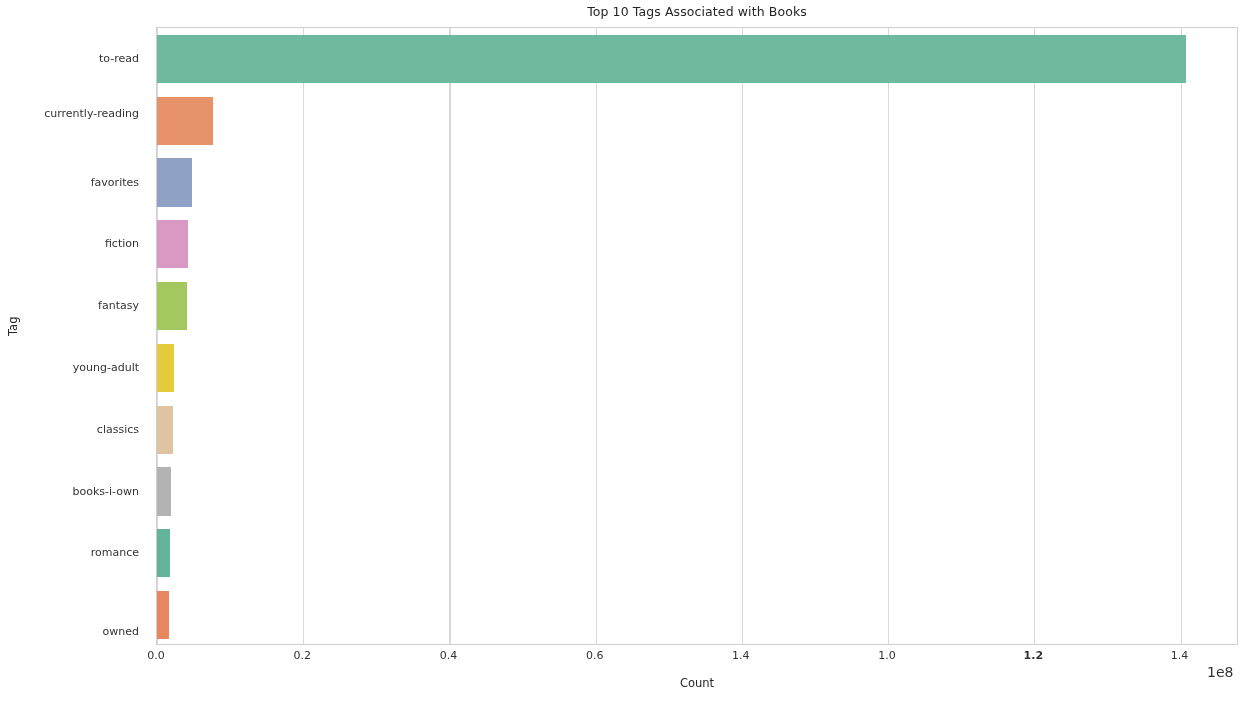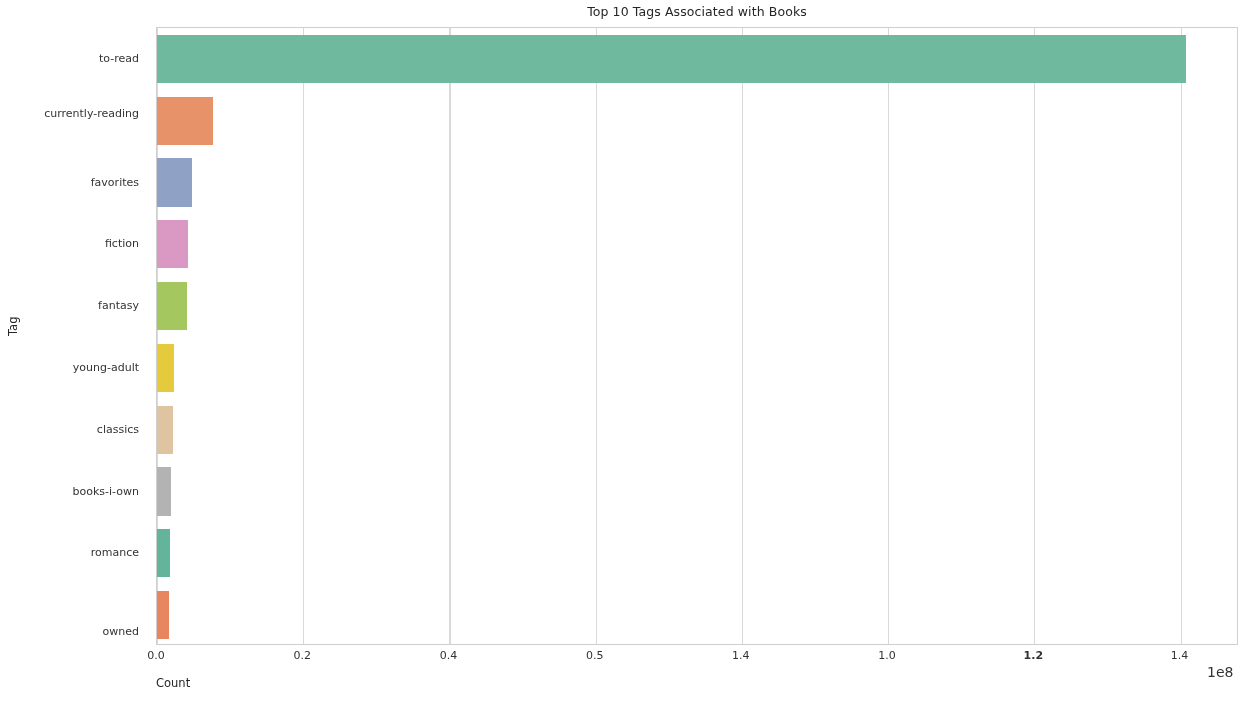--- a/index.html
+++ b/index.html
@@ -117,21 +117,21 @@
     color: #333333;
     transform: translateX(-50%);
     white-space: nowrap;
   }
 
   #x-axis-label {
     position: absolute;
     left: 156px;
     top: 676px;
     width: 1082px;
-    text-align: left;
+    text-align: center;
     font-size: 11.5px;
     color: #262626;
     white-space: nowrap;
   }
 
   #x-offset-text {
     position: absolute;
     left: 1207px;
     top: 664px;
     font-size: 14px;
@@ -211,21 +211,21 @@
       <div class="y-ticklabel" style="top: 339.9px;">young-adult</div>
       <div class="y-ticklabel" style="top: 401.7px;">classics</div>
       <div class="y-ticklabel" style="top: 463.5px;">books-i-own</div>
       <div class="y-ticklabel" style="top: 525.3px;">romance</div>
       <div class="y-ticklabel" style="top: 587.1px; margin-top: 17px;">owned</div>
     </div>
   <div id="x-ticklabels">
       <div class="x-ticklabel" style="left: 0px;">0.0</div>
       <div class="x-ticklabel" style="left: 146.216px;">0.2</div>
       <div class="x-ticklabel" style="left: 292.432px;">0.4</div>
-      <div class="x-ticklabel" style="left: 438.649px;">0.5</div>
+      <div class="x-ticklabel" style="left: 438.649px;">0.6</div>
       <div class="x-ticklabel" style="left: 584.865px;">1.4</div>
       <div class="x-ticklabel" style="left: 731.081px;">1.0</div>
       <div class="x-ticklabel" style="left: 877.297px; font-weight: bold;">1.2</div>
       <div class="x-ticklabel" style="left: 1023.51px;">1.4</div>
     </div>
 
   <div id="x-axis-label">Count</div>
 
   <div id="x-offset-text">1e8</div>
 

